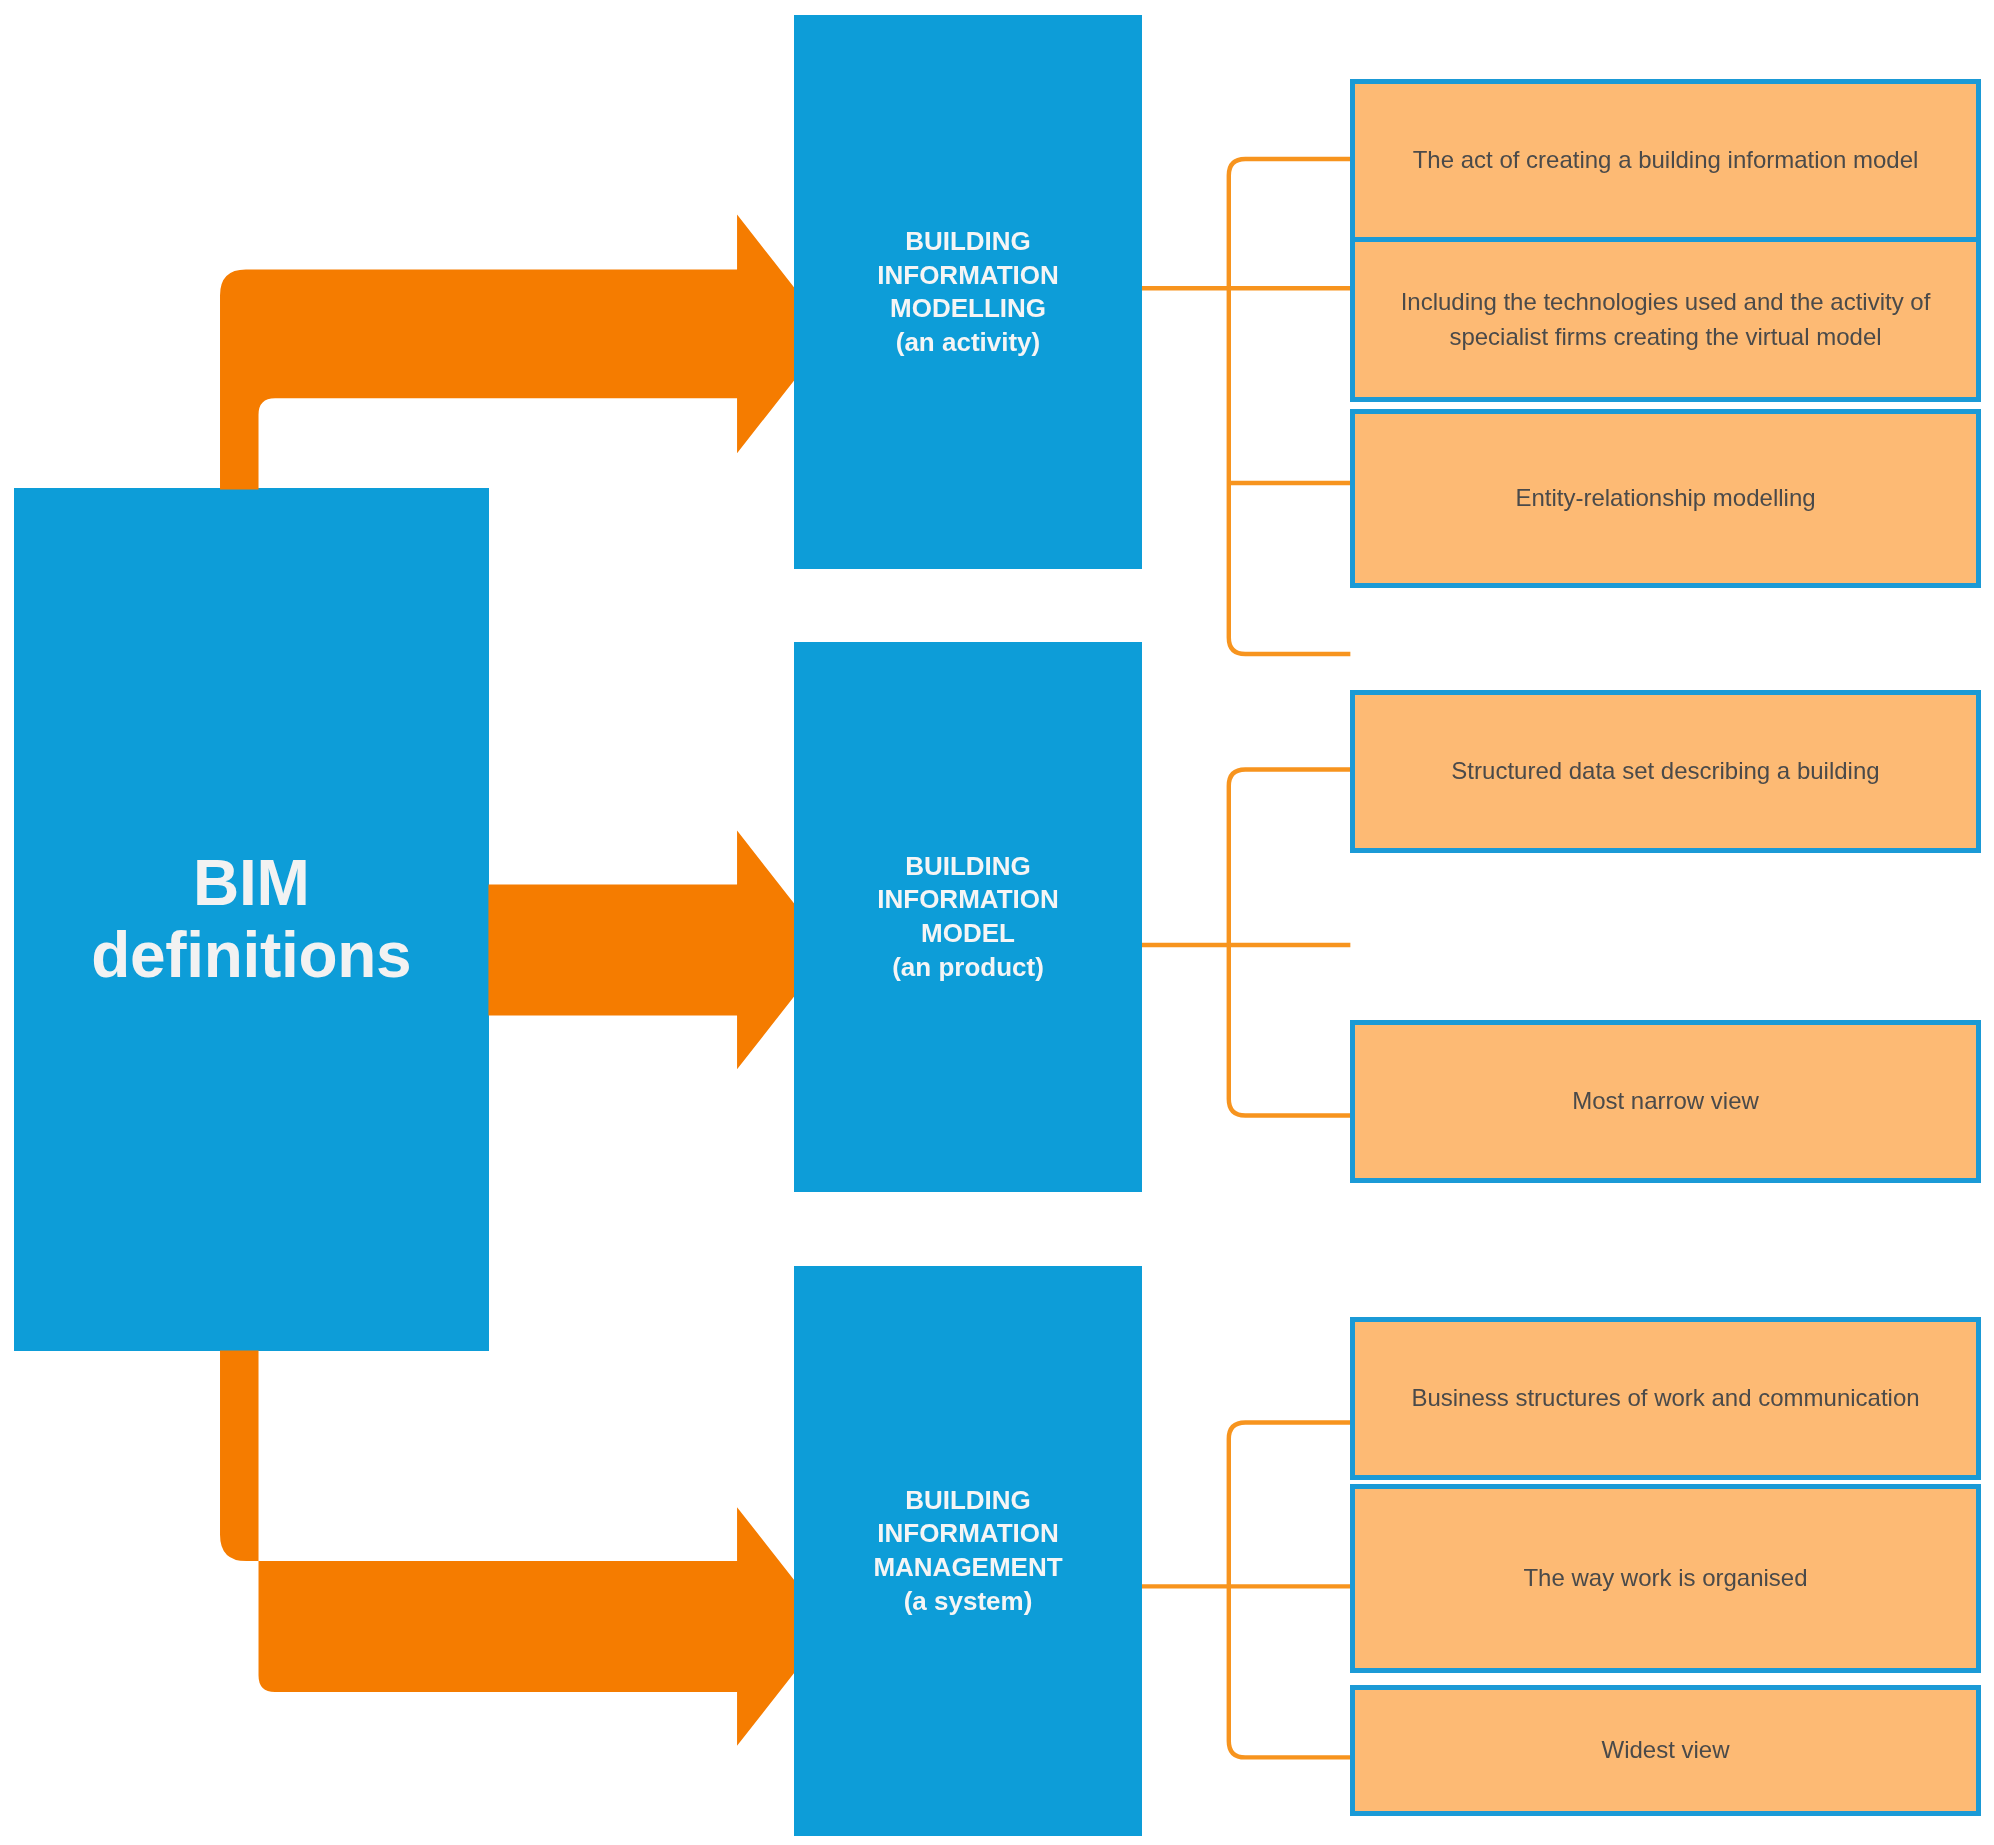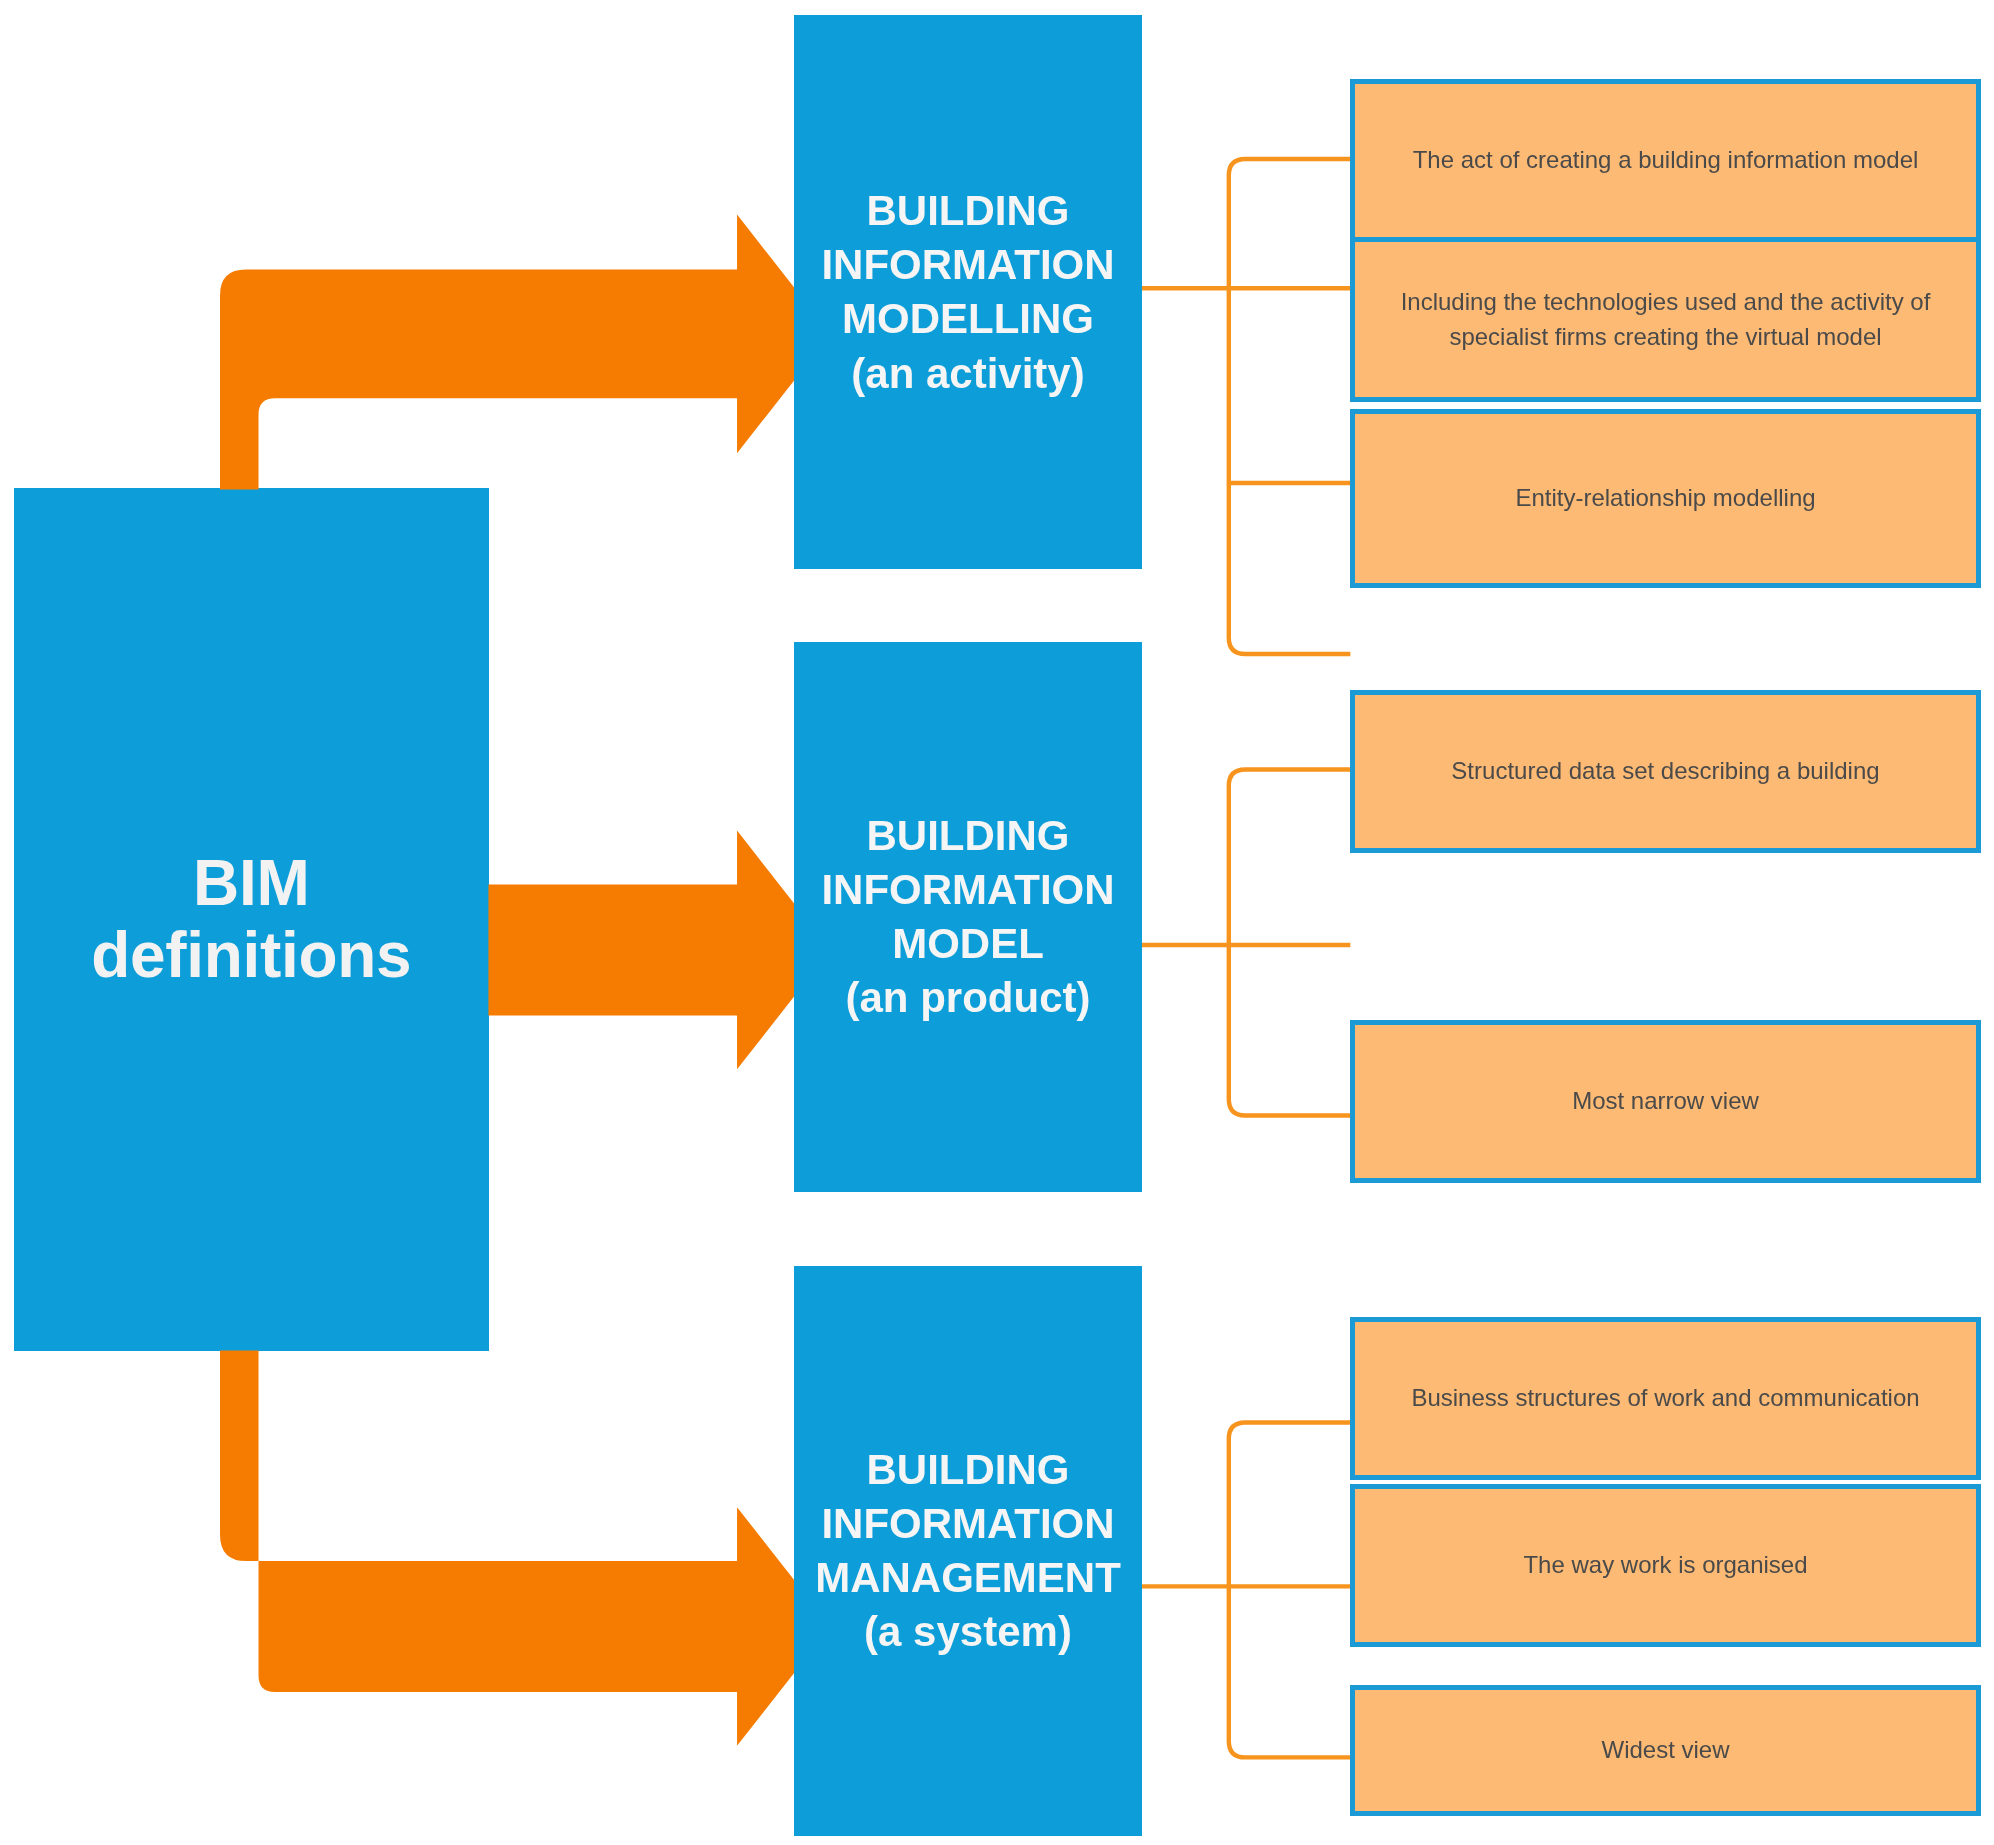--- a/index.html
+++ b/index.html
@@ -31,21 +31,21 @@
   
   .main-box{
     position:absolute;
     background:#0d9dd8;
     display:flex;align-items:center;justify-content:center;
     text-align:center;
     box-sizing:border-box;
   }
   .main-box .main-label{
     color:#f5f5f5;
-    font-size:42px;
+    font-size:26px;
     font-weight:bold;
     line-height:1.29;
     white-space:pre-line;
   }
   #main-1{left:794px;top:15.4px;width:348px;height:554px;}
   #main-2{left:794px;top:642px;width:348px;height:550px;}
   #main-3{left:794px;top:1266px;width:348px;height:570px;}
 
   
   .detail-box{
@@ -68,21 +68,21 @@
   
   #d-1-1{top:79px;height:163px;}
   #d-1-2{top:237px;height:165px;}
   #d-1-3{top:409px;height:179px;}
   
   #d-2-1{top:690px;height:163px;}
   #d-2-2{top:850px;height:165px;}
   #d-2-3{top:1020px;height:163px;}
   
   #d-3-1{top:1317px;height:163px;}
-  #d-3-2{top:1484px;height:163px;}
+  #d-3-2{top:1484px;height:189px;}
   #d-3-3{top:1653px;height:131px;margin-top:32px;}
 
   
   #connectors{position:absolute;left:0;top:0;width:1995px;height:1846px;pointer-events:none;}
   .arrow{fill:#f57c00;}
   .bracket{fill:none;stroke:#f7941e;stroke-width:8;stroke-linecap:butt;stroke-linejoin:round;}
 </style>
 </head>
 <body>
 

